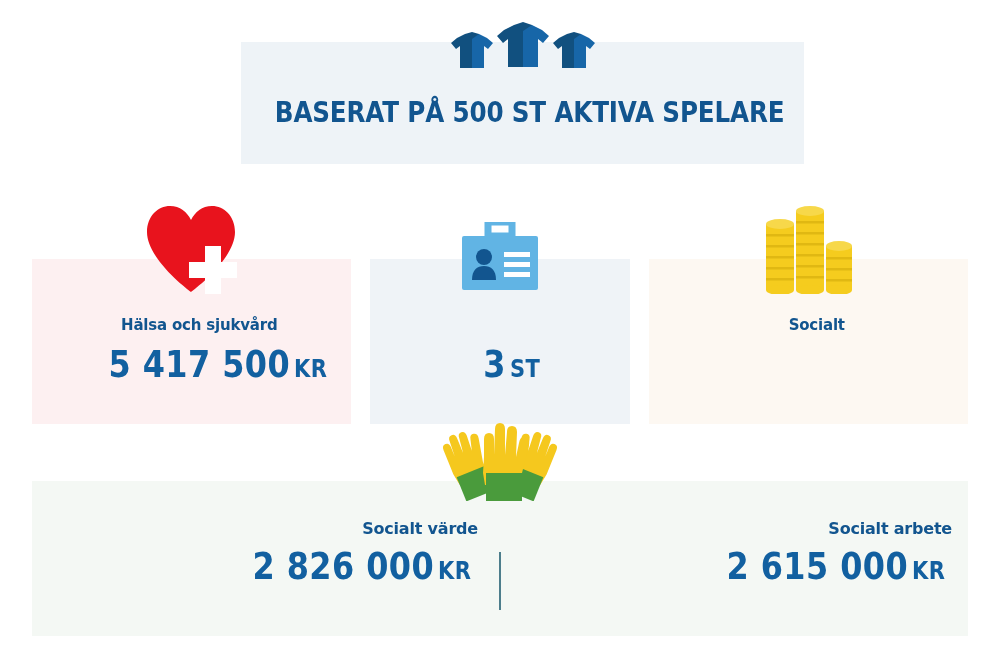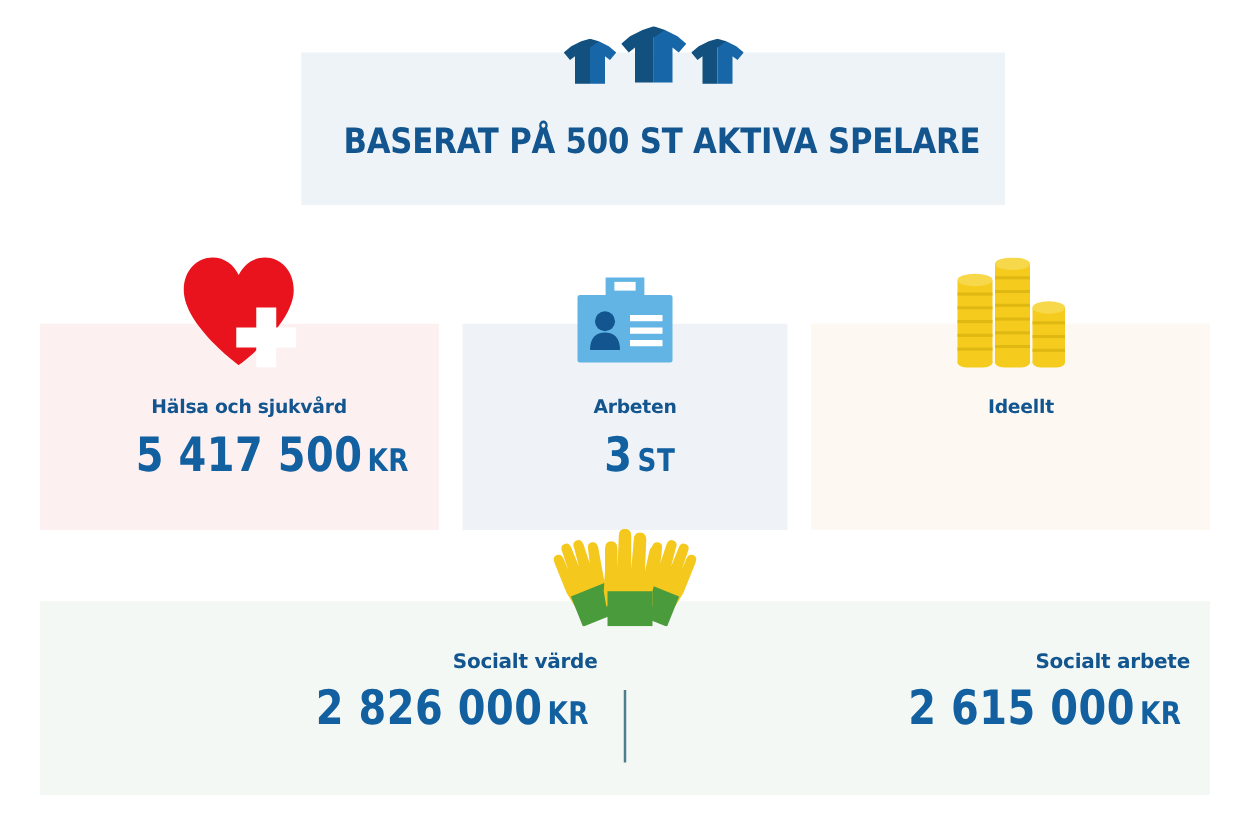--- a/index.html
+++ b/index.html
@@ -243,21 +243,20 @@
       <svg width="92" height="72" viewBox="0 0 92 72" aria-hidden="true">
         <rect x="34" y="0" width="24" height="14" fill="none" stroke="#61b4e4" stroke-width="7"></rect>
         <rect x="8" y="14" width="76" height="54" rx="2" fill="#61b4e4"></rect>
         <circle cx="30" cy="35" r="8" fill="#12558f"></circle>
         <path d="M18 58 C18 48 23 44 30 44 C37 44 42 48 42 58 Z" fill="#12558f"></path>
         <rect x="50" y="30" width="26" height="5" fill="#ffffff"></rect>
         <rect x="50" y="40" width="26" height="5" fill="#ffffff"></rect>
         <rect x="50" y="50" width="26" height="5" fill="#ffffff"></rect>
       </svg>
     </div>
-    <div class="card-label">Arbeten</div>
     <div class="card-value">
       <span class="num">3</span><span class="unit">ST</span>
     </div>
   </div>
 
   <div class="card c-econ">
     <div class="card-icon">
       <svg width="94" height="88" viewBox="0 0 94 88" aria-hidden="true">
 
         <g>
@@ -292,21 +291,21 @@
           <ellipse cx="77" cy="40" rx="13" ry="5" fill="#f7d84a"></ellipse>
           <ellipse cx="77" cy="84" rx="13" ry="5" fill="#f5cc1e"></ellipse>
           <g fill="#e0b812">
             <rect x="64" y="51" width="26" height="2.5"></rect>
             <rect x="64" y="62" width="26" height="2.5"></rect>
             <rect x="64" y="73" width="26" height="2.5"></rect>
           </g>
         </g>
       </svg>
     </div>
-    <div class="card-label">Ideellt</div>
+    <div class="card-label">Socialt</div>
   </div>
 </div>
 
 <div class="bottom">
 
   <div class="hands-icon">
     <svg width="130" height="78" viewBox="0 0 130 78" aria-hidden="true">
 
       <g transform="rotate(-22 38 52)">
         <path d="M20 30 L20 18 Q20 13 24 13 Q28 13 28 18 L28 28 L29 12 Q29 7 33 7 Q37 7 37 12 L37 28 L39 13 Q39 8 43 8 Q47 8 47 13 L46 29 L49 18 Q50 13 54 14 Q58 15 57 20 L52 44 L52 56 L22 56 L20 44 Z" fill="#f5c81e"></path>

